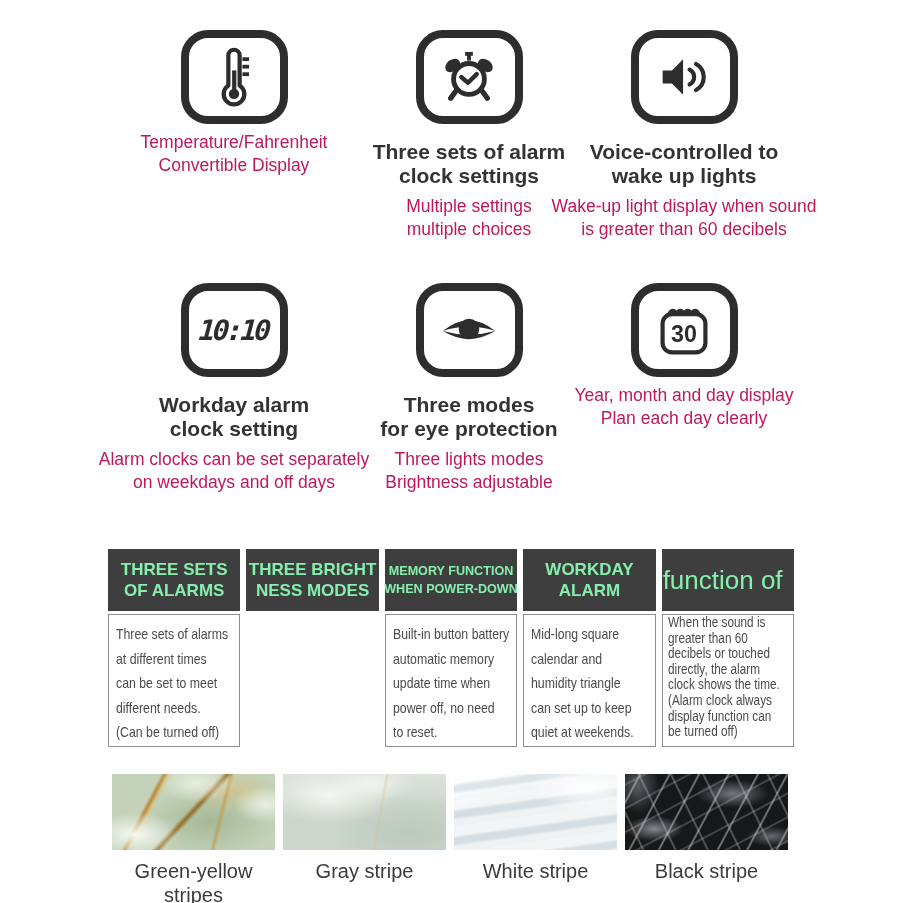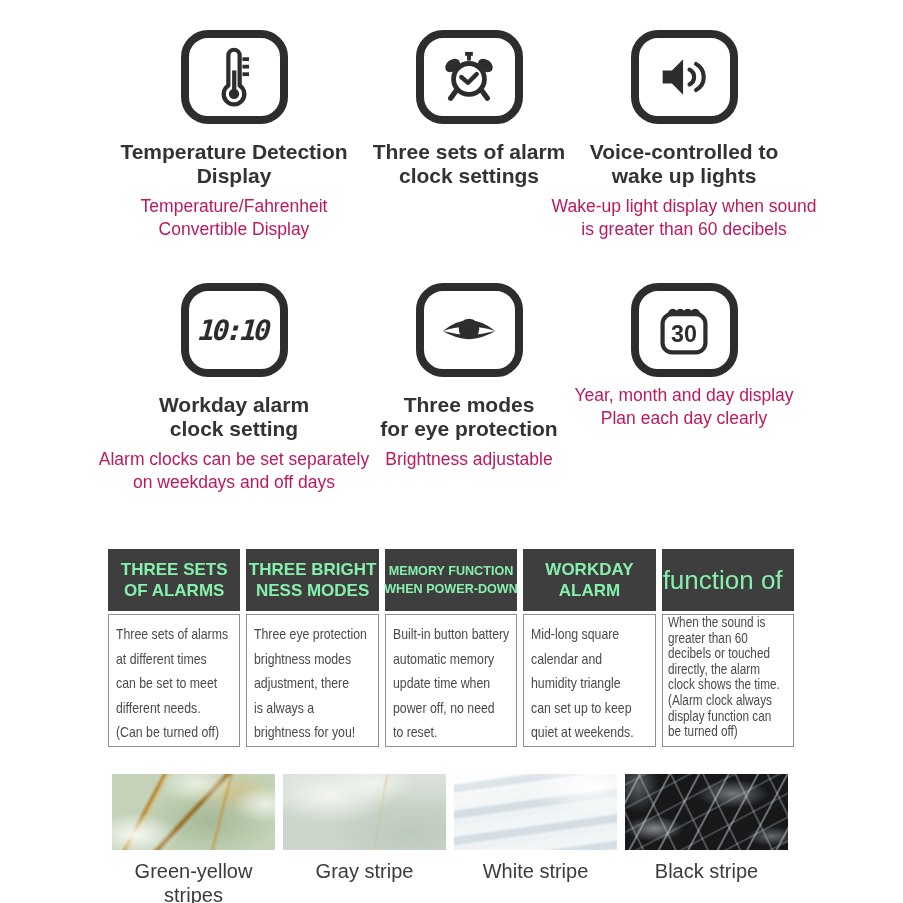--- a/index.html
+++ b/index.html
@@ -101,24 +101,20 @@
             <path d="M16 10 a6 6 0 0 1 12 0 v32 a11 11 0 1 1 -12 0 z" fill="none" stroke="#2d2d2d" stroke-width="4.5" stroke-linejoin="round"></path>
             <circle cx="22" cy="51" r="5.5" fill="#2d2d2d"></circle>
             <rect x="20" y="26" width="4.5" height="23" fill="#2d2d2d"></rect>
             <g fill="#2d2d2d">
                 <rect x="31" y="12" width="7" height="4"></rect>
                 <rect x="31" y="20" width="7" height="4"></rect>
                 <rect x="31" y="28" width="7" height="4"></rect>
               </g>
           </svg>
         </div>
-        <div class="ftitle">
-          <div class="line">Temperature Detection</div>
-          <div class="line">Display</div>
-        </div>
         <div class="fdesc">
           <div class="line">Temperature/Fahrenheit</div>
           <div class="line">Convertible Display</div>
         </div>
       </div>
 
       <div class="fcell fc2">
         <div class="icon-box">
           <svg width="54" height="56" viewBox="0 0 56 56">
             <rect x="24" y="2" width="8" height="4" fill="#2d2d2d"></rect>
@@ -128,20 +124,24 @@
             <circle cx="28" cy="30" r="16" fill="#fff" stroke="#2d2d2d" stroke-width="5"></circle>
             <path d="M20 28 L27 34 L36 25" fill="none" stroke="#2d2d2d" stroke-width="4.5" stroke-linecap="round" stroke-linejoin="round"></path>
             <path d="M14 43 L9 50" stroke="#2d2d2d" stroke-width="5.5" stroke-linecap="round"></path>
             <path d="M42 43 L47 50" stroke="#2d2d2d" stroke-width="5.5" stroke-linecap="round"></path>
           </svg>
         </div>
         <div class="ftitle">
           <div class="line">Three sets of alarm</div>
           <div class="line">clock settings</div>
         </div>
+        <div class="fdesc">
+          <div class="line">Multiple settings</div>
+          <div class="line">multiple choices</div>
+        </div>
       </div>
 
       <div class="fcell fc3">
         <div class="icon-box">
           <svg width="52" height="46" viewBox="0 0 56 48">
             <path d="M5 17 h10 l12 -12 v38 l-12 -12 h-10 z" fill="#2d2d2d"></path>
             <path d="M34 16 a 9 9 0 0 1 0 16" fill="none" stroke="#2d2d2d" stroke-width="4.5" stroke-linecap="round"></path>
             <path d="M41 10 a 16 16 0 0 1 0 28" fill="none" stroke="#2d2d2d" stroke-width="4.5" stroke-linecap="round"></path>
           </svg>
         </div>
@@ -178,20 +178,21 @@
             <path d="M3 23 Q31 0 59 23 Q31 14 3 23 Z" fill="#2d2d2d"></path>
             <path d="M3 23 Q31 40 59 23 Q31 31 3 23 Z" fill="#2d2d2d"></path>
             <circle cx="31" cy="21" r="11" fill="#2d2d2d"></circle>
           </svg>
         </div>
         <div class="ftitle">
           <div class="line">Three modes</div>
           <div class="line">for eye protection</div>
         </div>
         <div class="fdesc">
+          <div class="line">Three lights modes</div>
           <div class="line">Brightness adjustable</div>
         </div>
       </div>
 
       <div class="fcell fc3">
         <div class="icon-box">
           <svg width="54" height="56" viewBox="0 0 58 58">
             <rect x="6" y="12" width="46" height="41" rx="10" fill="none" stroke="#2d2d2d" stroke-width="4.5"></rect>
             <path d="M13 13 a4 5 0 0 1 8 0 M21 13 a4 5 0 0 1 8 0 M29 13 a4 5 0 0 1 8 0 M37 13 a4 5 0 0 1 8 0" fill="none" stroke="#2d2d2d" stroke-width="3.5"></path>
             <text x="29" y="42" text-anchor="middle" font-family="Liberation Sans, sans-serif" font-size="25" font-weight="600" fill="#2d2d2d">30</text>
@@ -218,27 +219,20 @@
         <div class="bline">can be set to meet</div>
         <div class="bline">different needs.</div>
         <div class="bline">(Can be turned off)</div>
       </div>
     </div>
 
     <div class="tcol tc2">
       <div class="thead">
         <div class="hline">THREE BRIGHT</div>
         <div class="hline">NESS MODES</div>
-      </div>
-      <div class="tbody">
-        <div class="bline">Three eye protection</div>
-        <div class="bline">brightness modes</div>
-        <div class="bline">adjustment, there</div>
-        <div class="bline">is always a</div>
-        <div class="bline">brightness for you!</div>
       </div>
     </div>
 
     <div class="tcol tc3">
       <div class="thead">
         <div class="hline">MEMORY FUNCTION</div>
         <div class="hline">WHEN POWER-DOWN</div>
       </div>
       <div class="tbody">
         <div class="bline">Built-in button battery</div>

